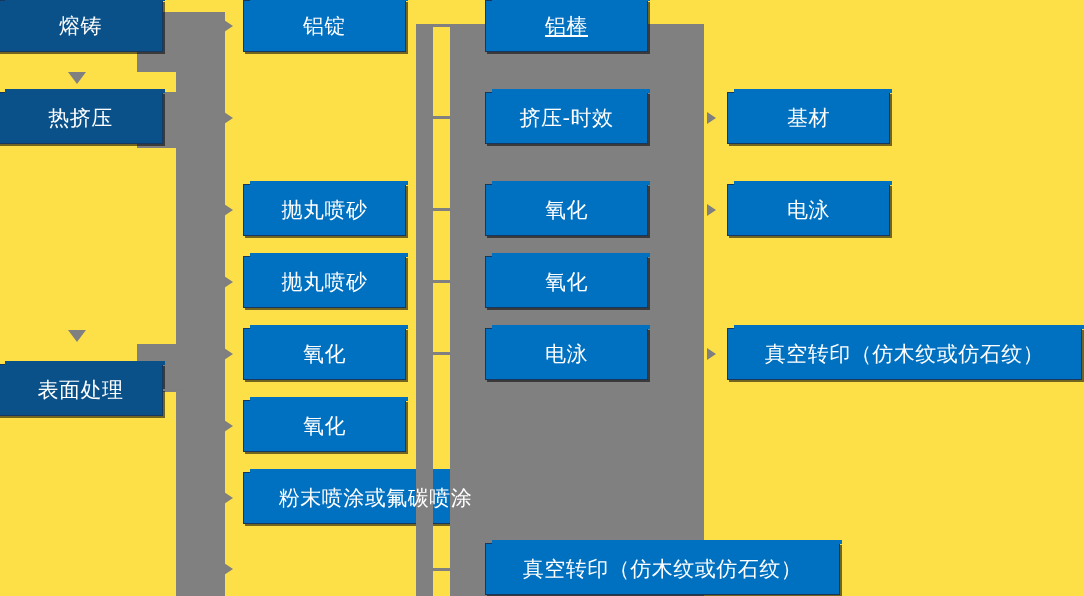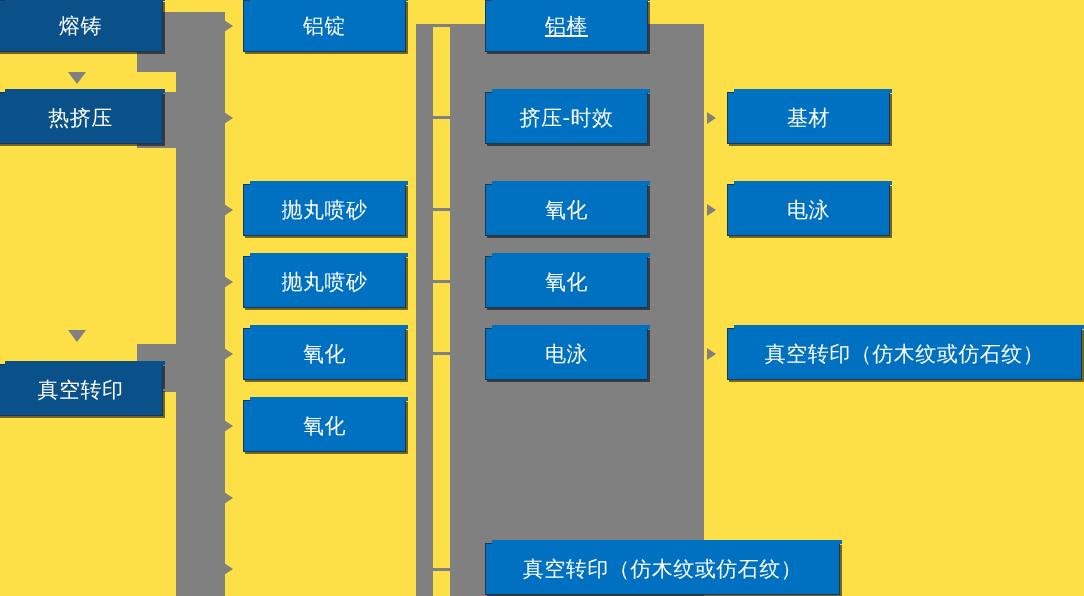--- a/index.html
+++ b/index.html
@@ -104,21 +104,21 @@
 
   <div class="gray" style="left:137px; top:344px; width:44px; height:48px;"></div>
 
   <div class="box dark" style="left:-2px; top:0px; width:165px; height:52px;">
     <span>熔铸</span>
   </div>
   <div class="box dark" style="left:-2px; top:92px; width:165px; height:52px;">
     <span>热挤压</span>
   </div>
   <div class="box dark" style="left:-2px; top:364px; width:165px; height:52px;">
-    <span>真空转印</span>
+    <span>表面处理</span>
   </div>
 
   <div class="tipline" style="left:163px; top:389px; width:22px;"></div>
 
   <div class="tip" style="left:224px; top:20px;"></div>
   <div class="tip" style="left:224px; top:112px;"></div>
   <div class="tip" style="left:224px; top:204px;"></div>
   <div class="tip" style="left:224px; top:276px;"></div>
   <div class="tip" style="left:224px; top:348px;"></div>
   <div class="tip" style="left:224px; top:420px;"></div>
@@ -132,20 +132,23 @@
     <span>抛丸喷砂</span>
   </div>
   <div class="box light" style="left:243px; top:256px; width:163px; height:52px;">
     <span>抛丸喷砂</span>
   </div>
   <div class="box light" style="left:243px; top:328px; width:163px; height:52px;">
     <span>氧化</span>
   </div>
   <div class="box light" style="left:243px; top:400px; width:163px; height:52px;">
     <span>氧化</span>
+  </div>
+  <div class="box light" style="left:243px; top:472px; width:265px; height:52px;">
+    <span>粉末喷涂或氟碳喷涂</span>
   </div>
 
   <div class="gray" style="left:416px; top:24px; width:17px; height:572px;"></div>
 
   <div class="gray" style="left:450px; top:24px; width:254px; height:572px;"></div>
 
   <div class="gray" style="left:432px; top:24px; width:20px; height:3px;"></div>
   <div class="gray" style="left:432px; top:116px; width:20px; height:3px;"></div>
   <div class="gray" style="left:432px; top:208px; width:20px; height:3px;"></div>
   <div class="gray" style="left:432px; top:280px; width:20px; height:3px;"></div>

